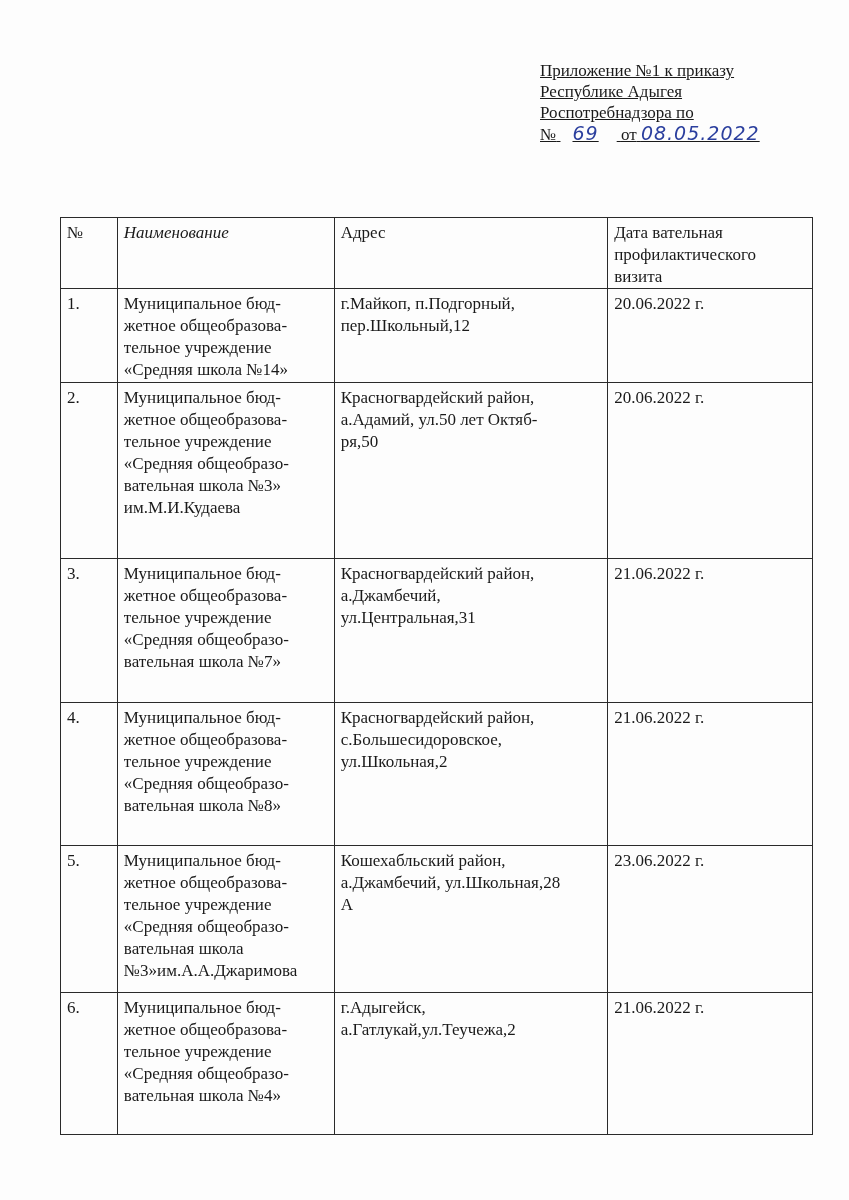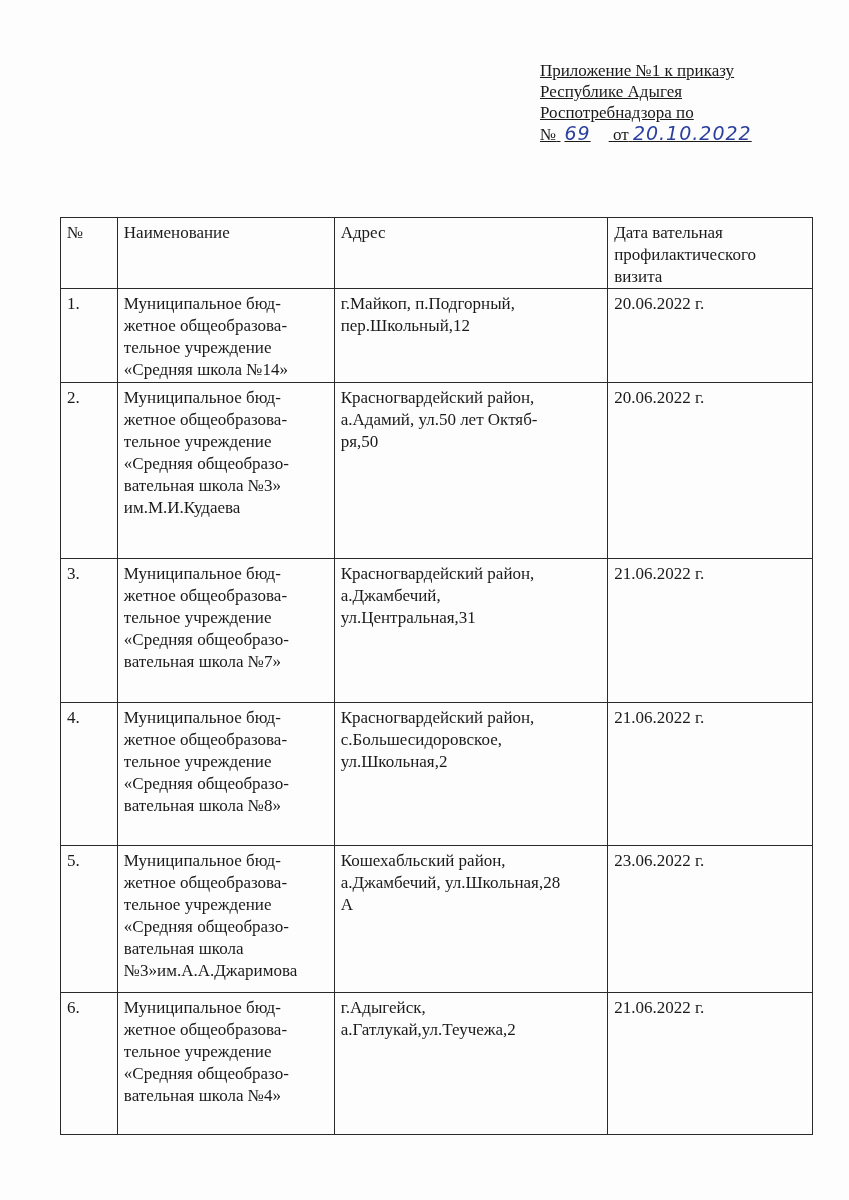--- a/index.html
+++ b/index.html
@@ -19,60 +19,60 @@
     text-decoration: underline;
   }
   .annex div { white-space: nowrap; }
   .hand {
     font-family: "DejaVu Sans", sans-serif;
     font-style: italic;
     color: #2b3f9e;
     font-size: 19px;
     letter-spacing: 1px;
   }
-  .num-line .hand.num { margin: 0 18px 0 4px; }
+  .num-line .hand.num { margin: 0 18px 0 12px; }
   table.doc {
     position: absolute;
     left: 60px; top: 217px;
     width: 753px;
     border-collapse: collapse;
     font-size: 17px;
     line-height: 22px;
   }
   table.doc td, table.doc th {
     border: 1.3px solid #2a2a2a;
     vertical-align: top;
     text-align: left;
     font-weight: normal;
     padding: 4px 6px 0 6px;
   }
   col.c0 { width: 57px; }
   col.c1 { width: 217px; }
   col.c2 { width: 274px; }
   col.c3 { width: 205px; }
   th.h-no { text-align: right; padding-right: 8px; }
-  th.h-name { padding-left: 28px; }
+  th.h-name { padding-left: 28px; font-style: italic; }
   th.h-addr { padding-left: 30px; }
   th.h-date { padding-top: 8px; padding-left: 14px; }
   tr.head { height: 68px; }
   td.d-date { padding-left: 60px; }
   td.name, td.addr { white-space: pre-line; margin-top: 24px; }
 </style>
 </head>
 <body>
 
 <div class="annex">
   <div>Приложение №1 к приказу</div>
   <div>Республике Адыгея</div>
   <div>Роспотребнадзора по</div>
   <div class="num-line">
     <span>№</span>
     <span class="hand num">69</span>
     <span>от</span>
-    <span class="hand">20.10.2022</span>
+    <span class="hand">08.05.2022</span>
   </div>
 </div>
 
 <table class="doc">
   <colgroup>
       <col class="c0">
       <col class="c1">
       <col class="c2">
       <col class="c3">
     </colgroup>

